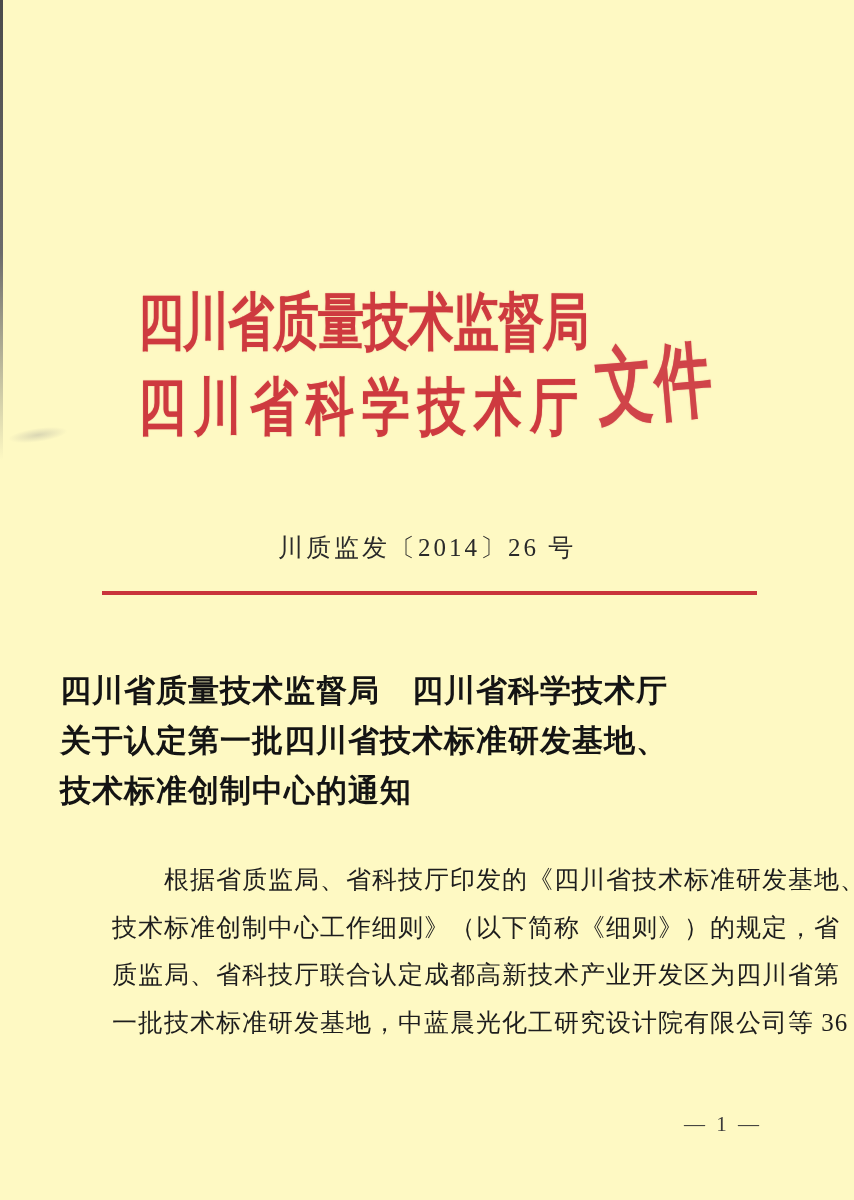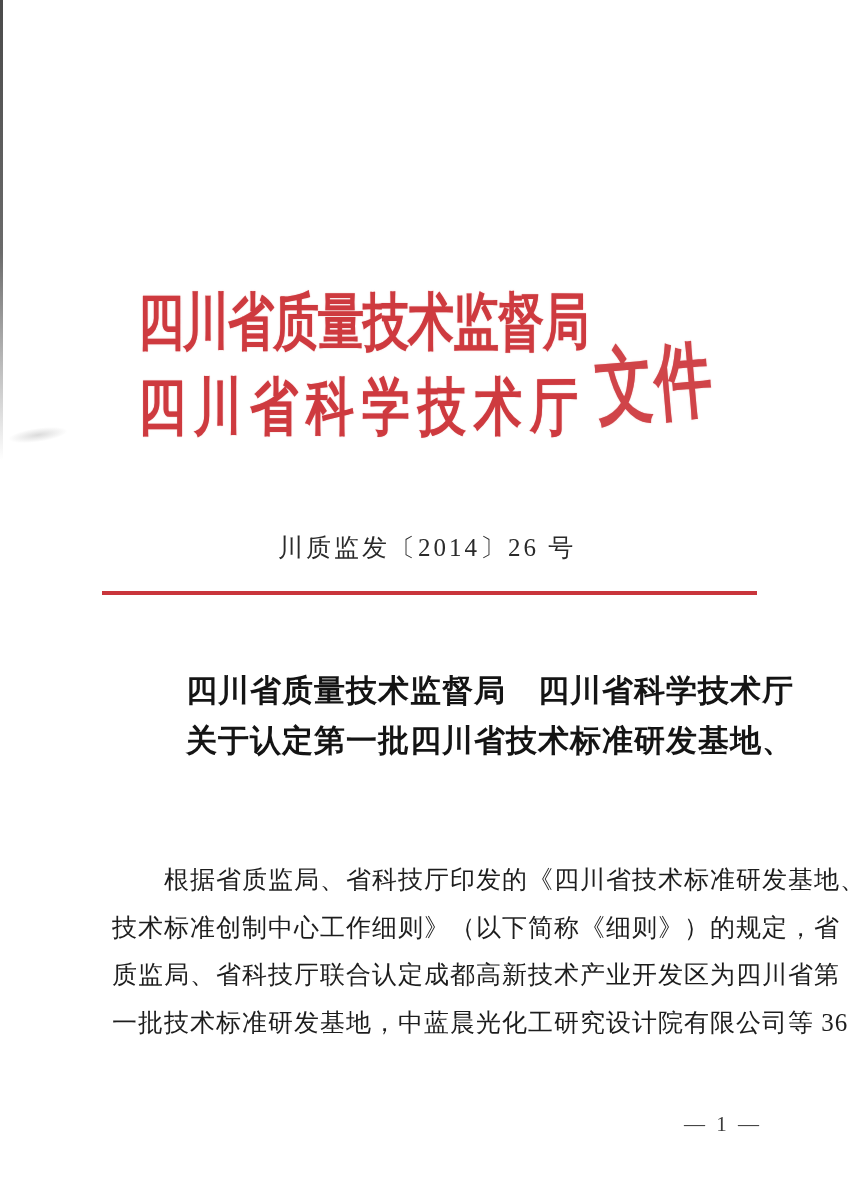--- a/index.html
+++ b/index.html
@@ -2,21 +2,21 @@
 <html><head>
 <meta charset="utf-8">
 <style>
   * { margin: 0; padding: 0; box-sizing: border-box; }
   html, body { background: #e8e8e8; }
   .page {
     position: relative;
     width: 854px;
     height: 1200px;
     margin: 0 auto;
-    background: #ffffff;
+    background: #fef9c3;
     overflow: hidden;
     font-family: "Liberation Serif", "DejaVu Serif", serif;
   }
 
   
   .scan-edge {
     position: absolute;
     left: 0; top: 0;
     width: 3px; height: 460px;
     background: linear-gradient(to bottom, #4a4a4a 0%, #6b6b6b 55%, rgba(120,120,120,0) 100%);
@@ -82,21 +82,21 @@
     position: absolute;
     left: 102px; top: 591px;
     width: 655px; height: 4px;
     background: #c9353b;
   }
 
   .doc-title {
     position: absolute;
     left: 60px; top: 666px;
     width: 734px;
-    text-align: right;
+    text-align: left;
     font-family: "Liberation Sans", "DejaVu Sans", sans-serif;
     font-weight: 700;
     font-size: 31px;
     line-height: 50px;
     color: #141414;
     letter-spacing: 1px;
   }
 
   .body-text {
     position: absolute;
@@ -141,20 +141,21 @@
 
   <div class="lh-word">文件</div>
 
   <div class="doc-number">川质监发〔2014〕26 号</div>
 
   <div class="red-rule"></div>
 
   <div class="doc-title">
     <div>四川省质量技术监督局　四川省科学技术厅</div>
     <div>关于认定第一批四川省技术标准研发基地、</div>
+    <div>技术标准创制中心的通知</div>
   </div>
 
   <div class="body-text">
     <div class="jline indent2">
         <span>根</span>
         <span>据</span>
         <span>省</span>
         <span>质</span>
         <span>监</span>
         <span>局</span>

